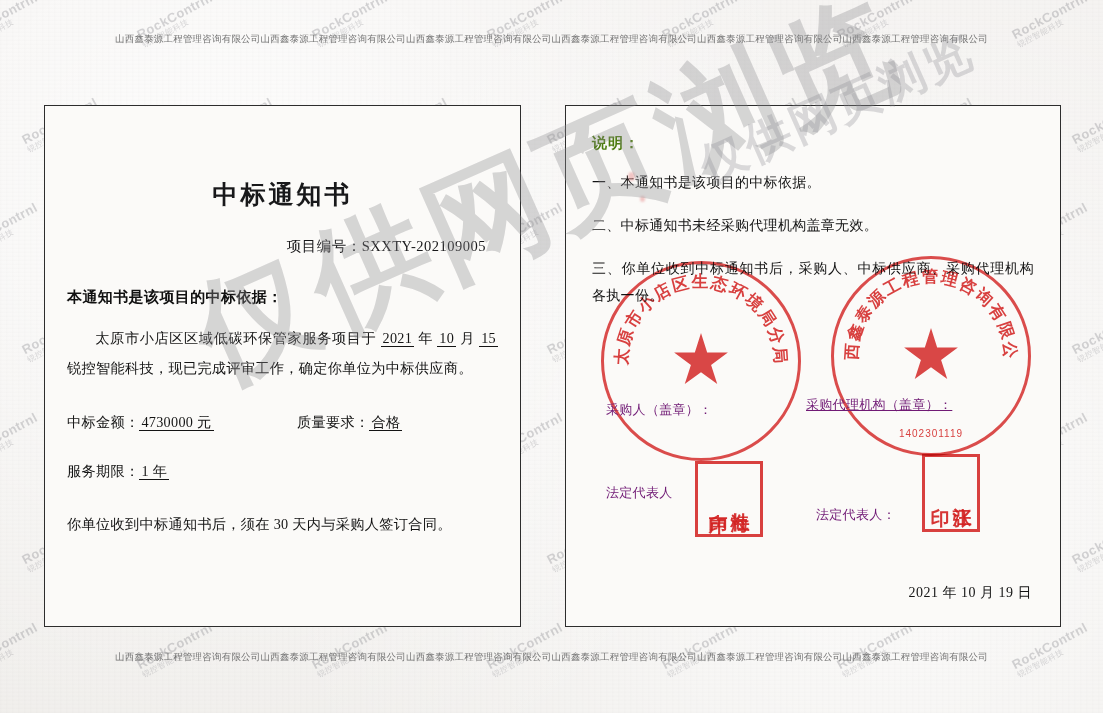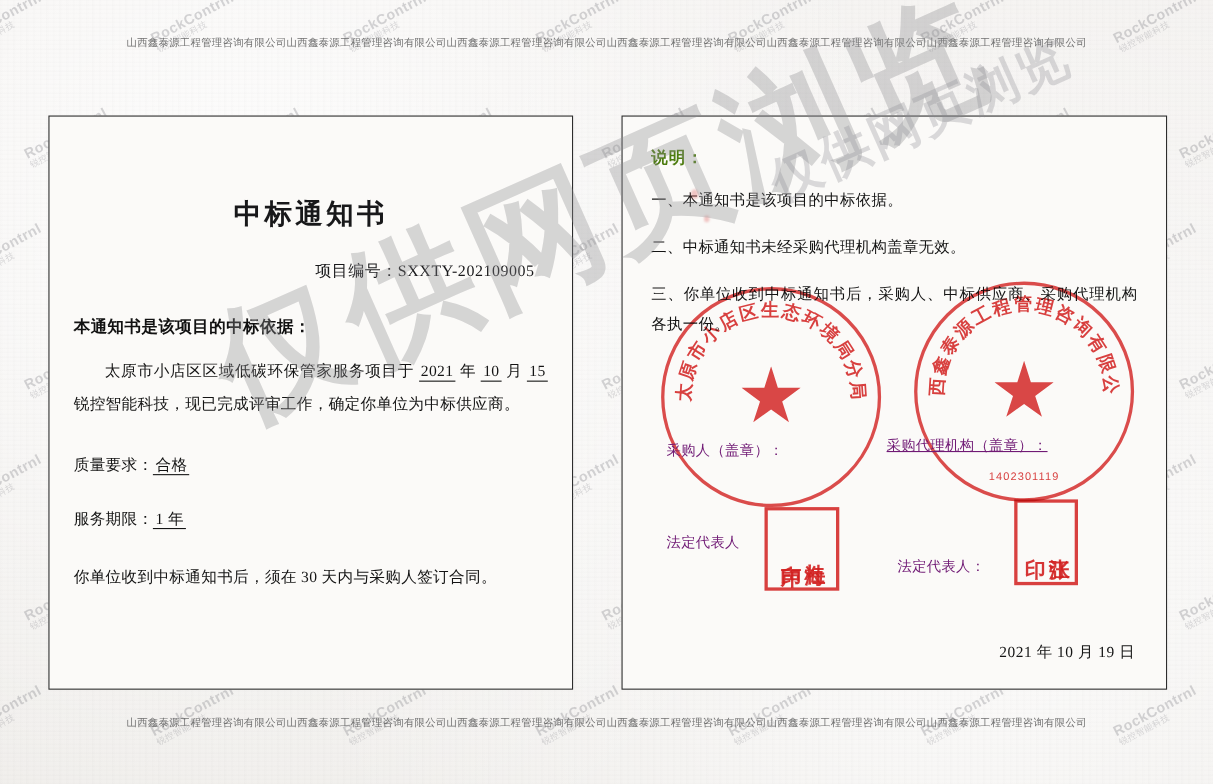--- a/index.html
+++ b/index.html
@@ -240,20 +240,23 @@
     <span class="indent"></span><span>太原市小店区区域低碳环保管家服务项目于</span>
     <span class="u">2021</span>
     <span>年</span>
     <span class="u">10</span>
     <span>月</span>
     <span class="u">15</span>
     <span>锐控智能科技，现已完成评审工作，确定你单位为中标供应商。</span>
   </div>
 
   <div class="fieldrow">
+    <div class="f1">
+      <span>中标金额：</span><span class="u">4730000 元</span>
+    </div>
     <div class="f2">
       <span>质量要求：</span><span class="u">合格</span>
     </div>
   </div>
 
   <div class="fieldrow">
     <div class="f1">
       <span>服务期限：</span><span class="u">1 年</span>
     </div>
   </div>

